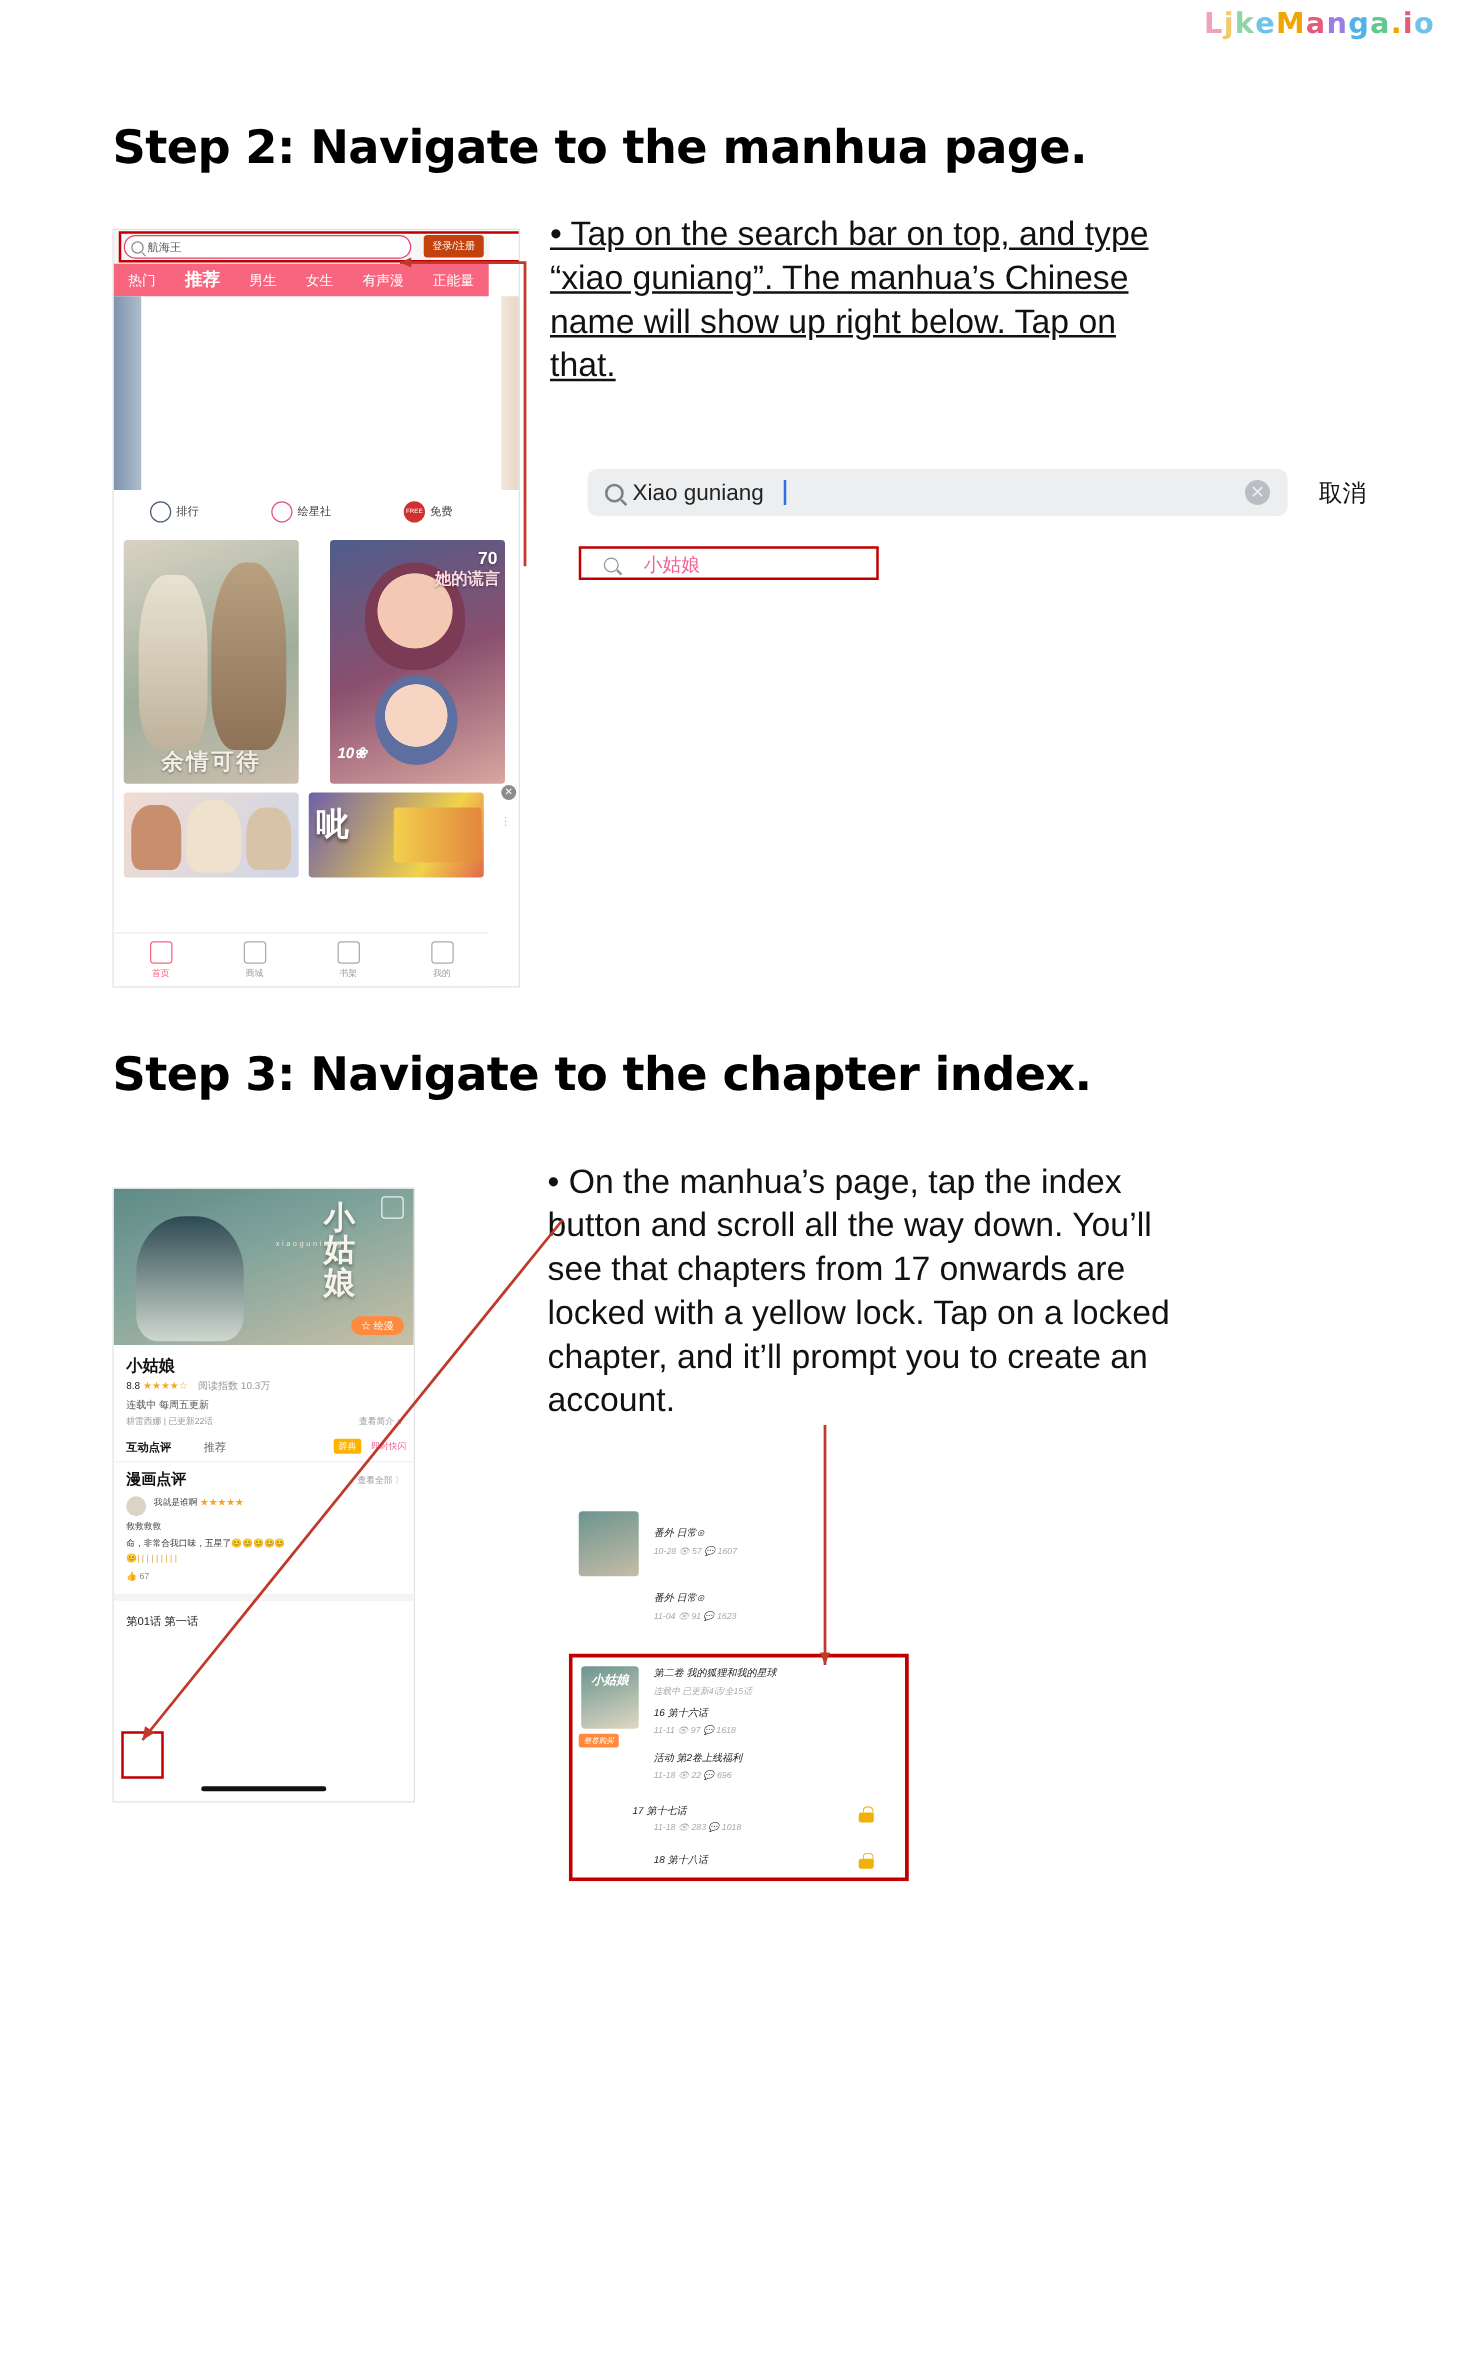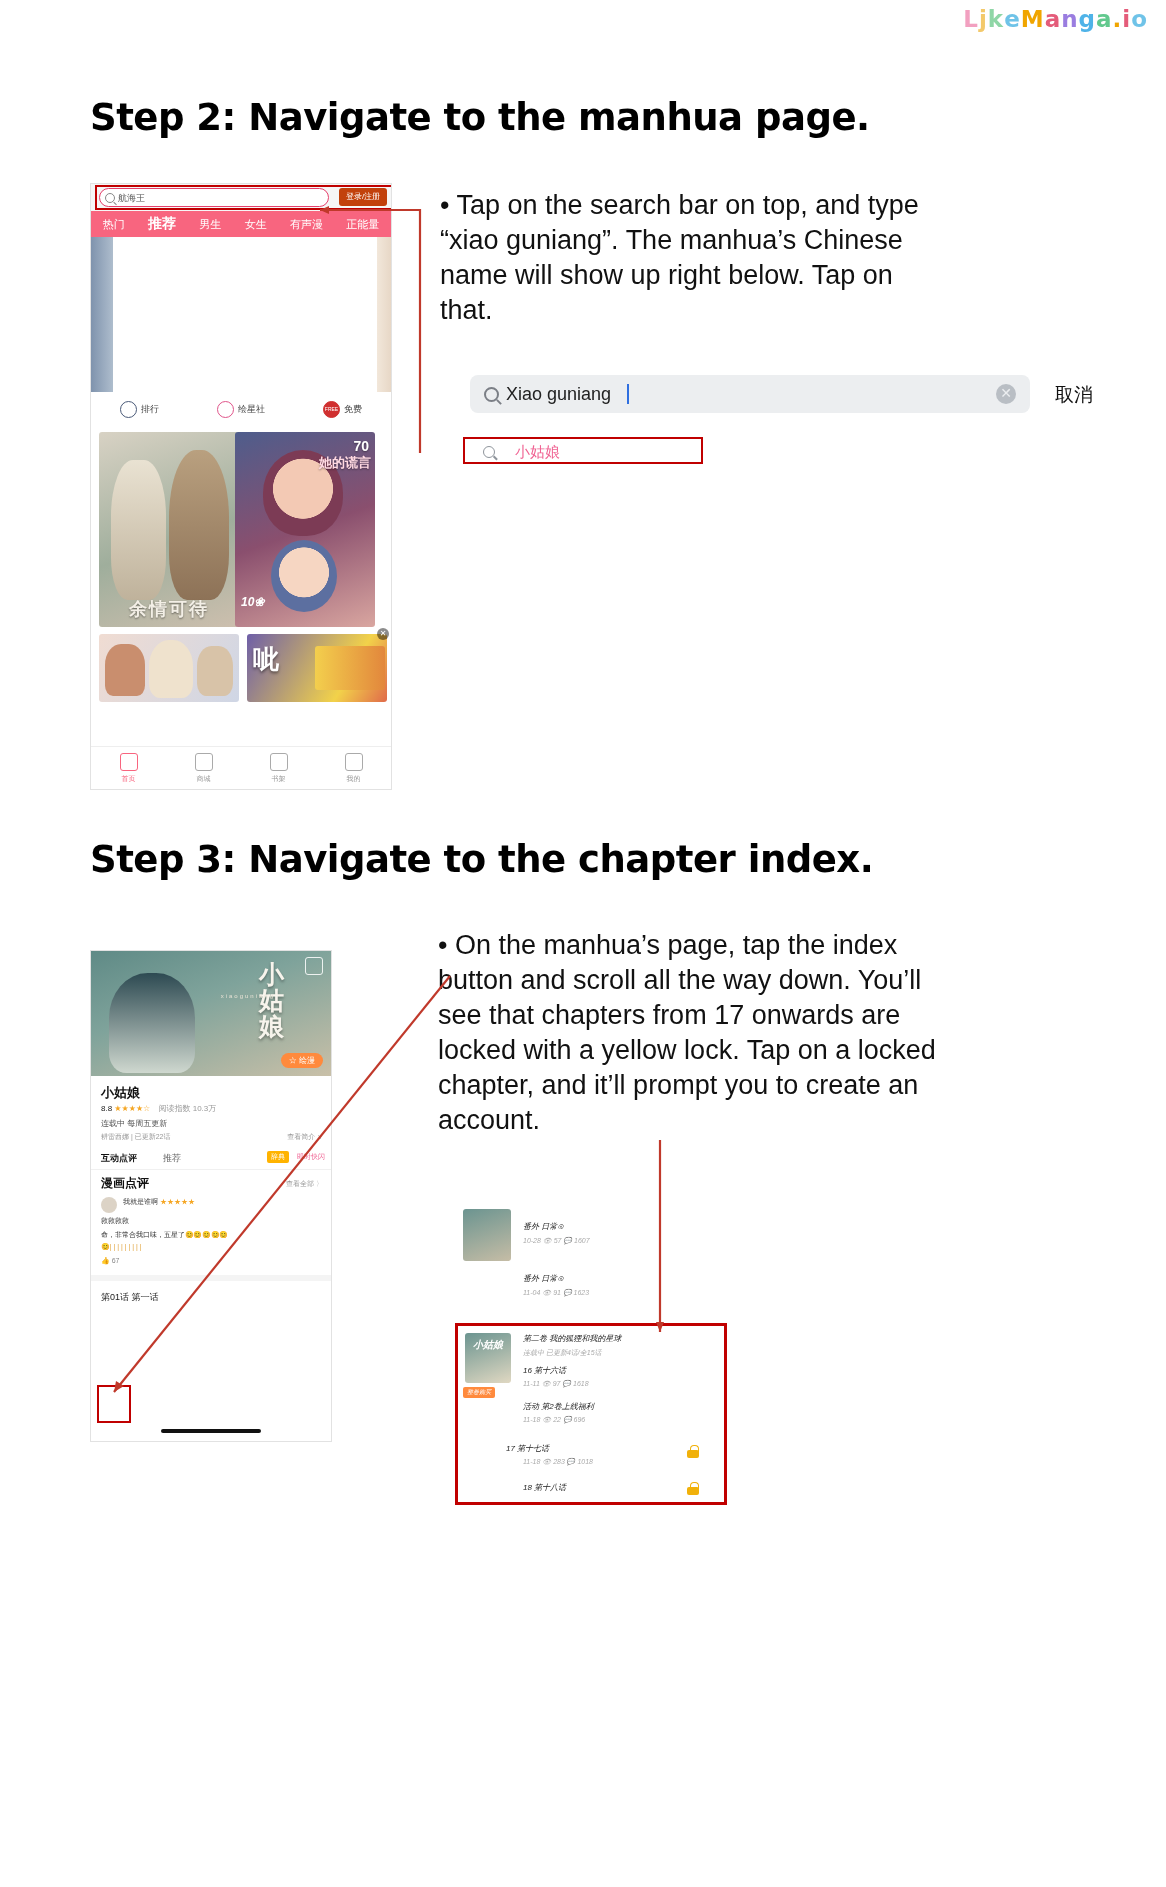--- a/index.html
+++ b/index.html
@@ -27,30 +27,30 @@
   }
   #step2-head{top:96px;}
   #step3-head{top:838px;}
 
   
   .bullet{
     position:absolute;
     font-size:27px;line-height:35px;color:#111;
     font-family:"Liberation Sans", sans-serif;
   }
-  #bullet2{left:440px;top:188px;width:480px;}
+  #bullet2{left:440px;top:170px;width:480px;text-decoration:underline;}
   #bullet3{left:438px;top:928px;width:500px;}
 
   
   .shot{
     position:absolute;background:#fff;
     border:1px solid #e2e2e2;
     overflow:hidden;
   }
-  #shot1{left:90px;top:183px;width:300px;height:605px;}
+  #shot1{left:90px;top:183px;width:300px;height:605px;padding-left:24px;}
 
   
   .s1-searchrow{
     position:absolute;left:0;top:0;width:300px;height:27px;
     background:#f6f6f6;
   }
   .s1-searchbox{
     position:absolute;left:8px;top:4px;width:230px;height:19px;
     background:#ffffff;border:1px solid #e6406c;border-radius:10px;
     font-size:9px;color:#555;line-height:19px;padding-left:18px;
@@ -128,21 +128,21 @@
   .s1-iconrow .it{display:flex;align-items:center;gap:4px;}
   .s1-iconrow .ic{
     width:15px;height:15px;border-radius:50%;
     border:1.5px solid #4a5a78;
   }
   .s1-iconrow .ic.pink{border-color:#e0548a;}
   .s1-iconrow .ic.red{border-color:#d03030;background:#d03030;color:#fff;font-size:5px;text-align:center;line-height:15px;}
   
   .s1-cov{position:absolute;width:140px;height:195px;border-radius:3px;overflow:hidden;}
   #s1-covA{left:8px;top:248px;background:linear-gradient(160deg,#d8d2c4,#9fae9c 55%,#cdbfae);}
-  #s1-covB{left:144px;top:248px;background:linear-gradient(160deg,#4e5d8c,#8a4f6e 50%,#d9a6a0);text-decoration:underline;}
+  #s1-covB{left:173px;top:248px;background:linear-gradient(160deg,#4e5d8c,#8a4f6e 50%,#d9a6a0);text-decoration:underline;}
   #s1-covA .hair{
     position:absolute;left:12px;top:28px;width:55px;height:140px;
     background:linear-gradient(180deg,#e9e2d2,#bfb29b);border-radius:40% 40% 30% 30%;
   }
   #s1-covA .hair2{
     position:absolute;right:10px;top:18px;width:60px;height:150px;
     background:linear-gradient(180deg,#b9a07f,#8d7257);border-radius:45% 45% 30% 30%;
   }
   #s1-covA .title{
     position:absolute;left:0;bottom:6px;width:100%;text-align:center;

